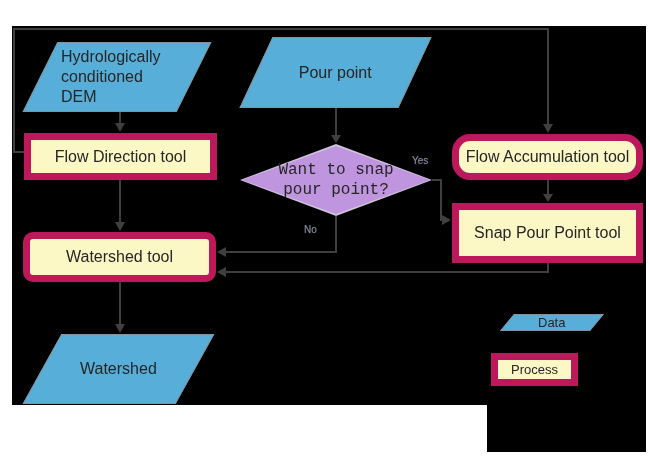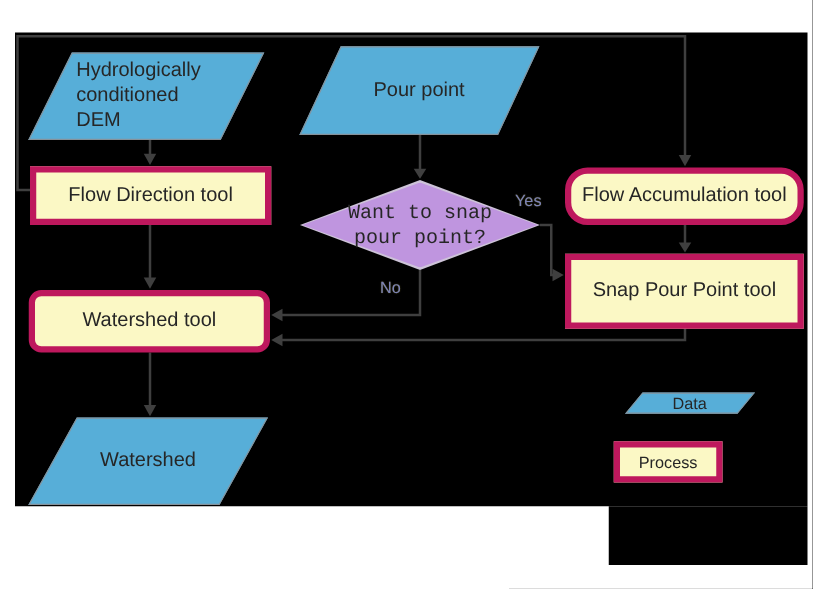--- a/index.html
+++ b/index.html
@@ -27,21 +27,21 @@
 
   .node{
     position:absolute;
     display:flex;align-items:center;justify-content:center;
     color:var(--text,#262626);
     font-size:16px;line-height:20px;
     box-sizing:border-box;
   }
   .box{
     background:var(--process-fill,#fbf8c5);
-    border:5px solid #be185d;
+    border:7px solid #be185d;
   }
   .para{
     background:var(--data-fill,#57aed8);
     border:1px solid #86929b;
     transform:skewX(var(--sk));
   }
   .para .t{transform:skewX(calc(var(--sk) * -1));}
   .diamond{background:transparent;}
   .diamond::before{
     content:"";position:absolute;inset:0;background:#cdc3d8;
@@ -49,21 +49,21 @@
   }
   .diamond::after{
     content:"";position:absolute;inset:2px;background:var(--decision-fill,#bf95df);
     clip-path:polygon(50% 0,100% 50%,50% 100%,0 50%);
   }
   .diamond .t{position:relative;z-index:1;text-align:center;font-family:Liberation Mono, monospace;}
   .dem-label{width:112px;text-align:left;}
   .decision-label{width:116px;}
   .legend-text{font-size:13px;line-height:15px;}
   .edge-label{
-    position:absolute;font-size:13px;line-height:12px;
+    position:absolute;font-size:10px;line-height:12px;
     color:#7b82b8;text-shadow:0 0 1px rgba(190,180,60,.55);
     z-index:3;
   }
   .node{z-index:2;}
 </style>
 </head>
 <body>
 
 <div class="canvas">
 

